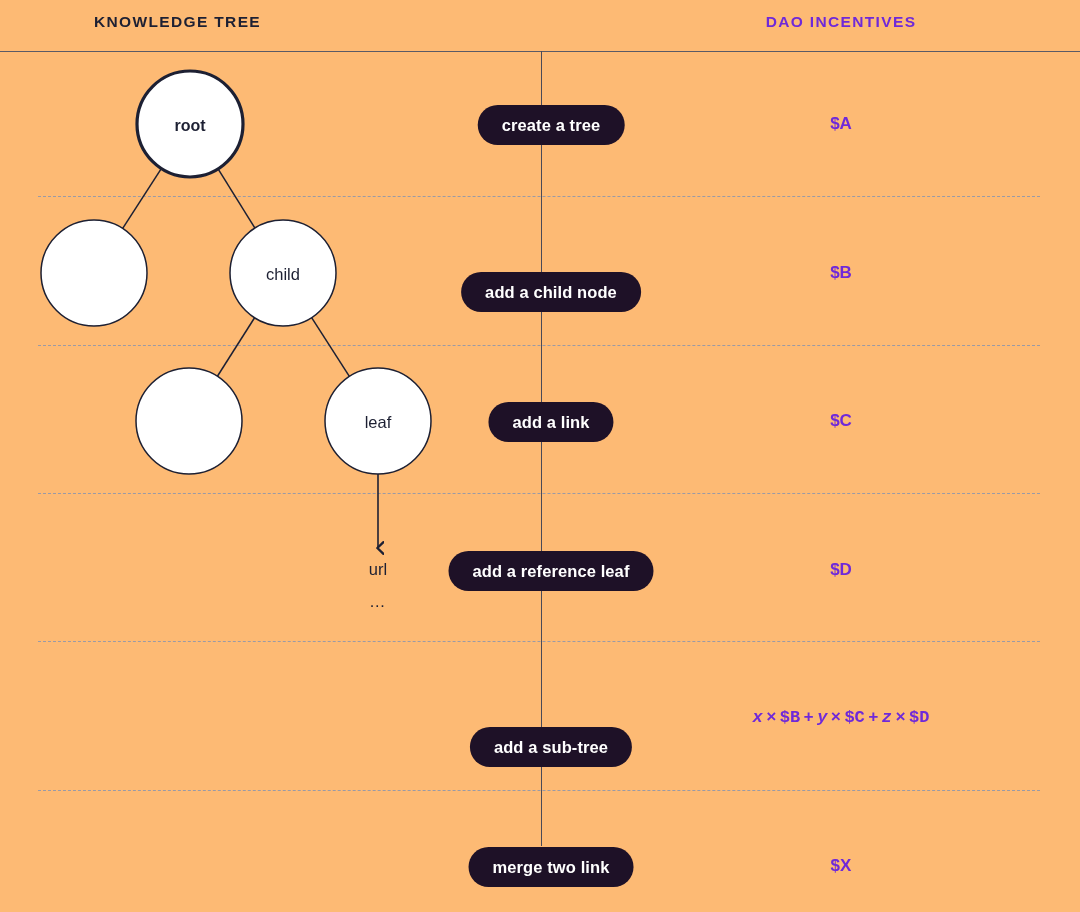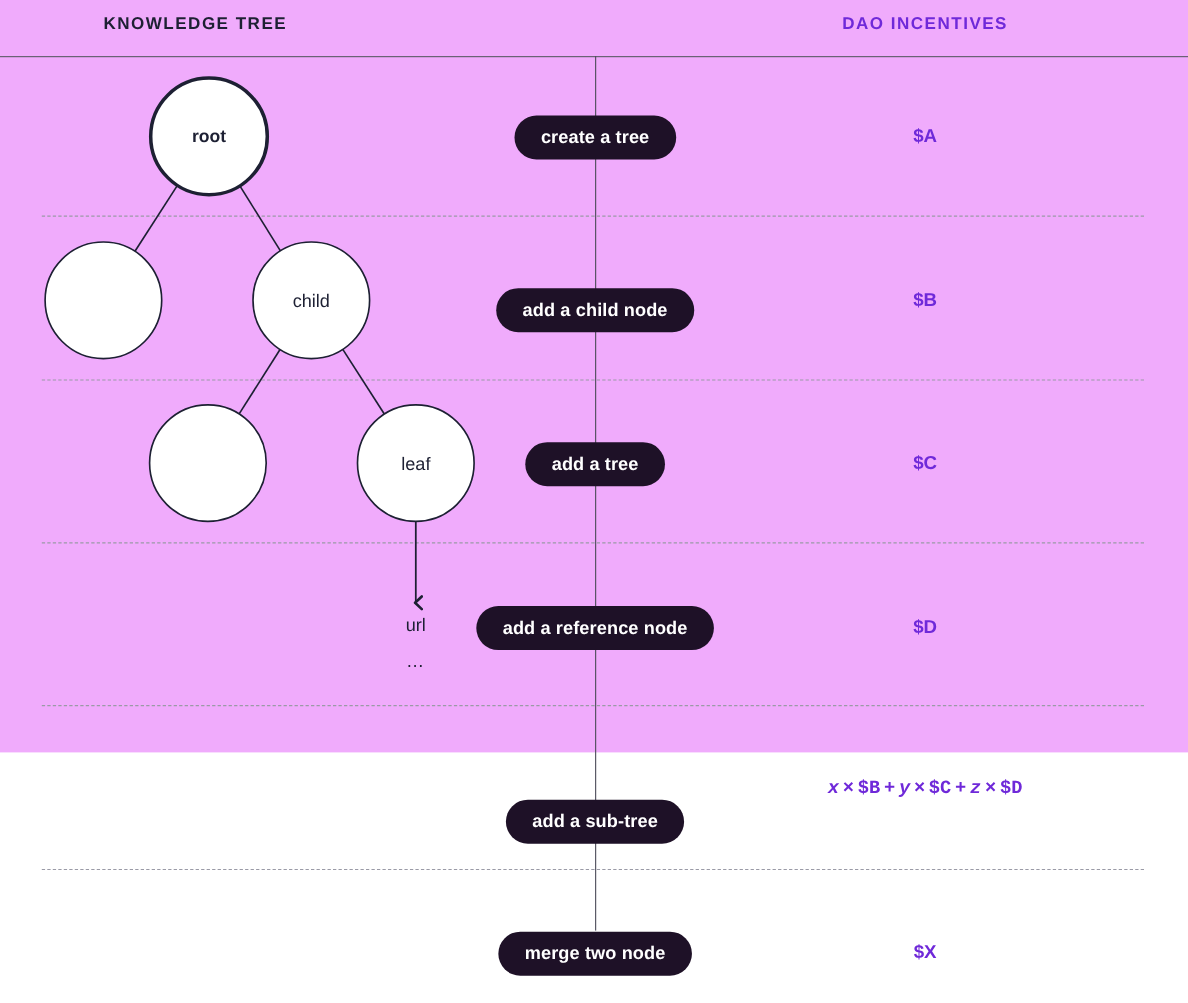--- a/index.html
+++ b/index.html
@@ -2,21 +2,21 @@
 <html><head>
 <meta charset="utf-8">
 <style>
   * { box-sizing: border-box; margin: 0; padding: 0; }
   html, body {
     width: 1080px; height: 912px;
     background: #ffffff;
     font-family: "Liberation Sans", sans-serif;
     overflow: hidden;
   }
-  #stage { position: relative; width: 1080px; height: 684px; background: #f0abfc; }
+  #stage { position: relative; width: 1080px; height: 912px; background: #fdba74; }
 
   
   .col-header {
     position: absolute;
     top: 13px;
     font-size: 15.5px;
     font-weight: 700;
     letter-spacing: 1.35px;
     white-space: nowrap;
   }
@@ -74,20 +74,21 @@
     color: #ffffff;
     font-size: 16.5px;
     font-weight: 700;
     display: flex;
     align-items: center;
     justify-content: center;
     padding: 0 24px;
     white-space: nowrap;
     transform: translateX(-50%);
     letter-spacing: 0.1px;
+    margin-left: 10px;
   }
 
   
   .incentive {
     position: absolute;
     width: 420px;
     transform: translateX(-50%);
     text-align: center;
     color: #6f29d9;
     font-size: 17px;
@@ -151,25 +152,25 @@
       </g>
     <line id="ref-arrow" x1="378" y1="474" x2="378" y2="548" stroke="#1d2033" stroke-width="1.6" marker-end="url(#arrowhead)"></line>
   </svg>
 
   <div class="url-text" id="url-label">url</div>
   <div class="url-text" id="url-ellipsis">…</div>
 
   <div id="rows-layer">
       <div class="pill" style="left: 541px; top: 105px;">create a tree</div>
       <div class="incentive" style="left: 841px; top: 114px;">$A</div>
-      <div class="pill" style="left: 541px; top: 262px;">add a child node</div>
+      <div class="pill" style="left: 541px; top: 272px;">add a child node</div>
       <div class="incentive" style="left: 841px; top: 263px;">$B</div>
-      <div class="pill" style="left: 541px; top: 402px;">add a tree</div>
+      <div class="pill" style="left: 541px; top: 402px;">add a link</div>
       <div class="incentive" style="left: 841px; top: 411px;">$C</div>
-      <div class="pill" style="left: 541px; top: 551px;">add a reference node</div>
+      <div class="pill" style="left: 541px; top: 551px;">add a reference leaf</div>
       <div class="incentive" style="left: 841px; top: 560px;">$D</div>
       <div class="pill" style="left: 541px; top: 727px;">add a sub-tree</div>
       <div class="incentive" style="left: 841px; top: 708px; font-family: Liberation Mono, monospace;"><span class="var">x</span> <span class="op">×</span> <span class="op">$B</span> <span class="op">+</span> <span class="var">y</span> <span class="op">×</span> <span class="op">$C</span> <span class="op">+</span> <span class="var">z</span> <span class="op">×</span> <span class="op">$D</span></div>
-      <div class="pill" style="left: 541px; top: 847px;">merge two node</div>
+      <div class="pill" style="left: 541px; top: 847px;">merge two link</div>
       <div class="incentive" style="left: 841px; top: 856px;">$X</div>
     </div>
 
 </div>
 
 </body></html>

